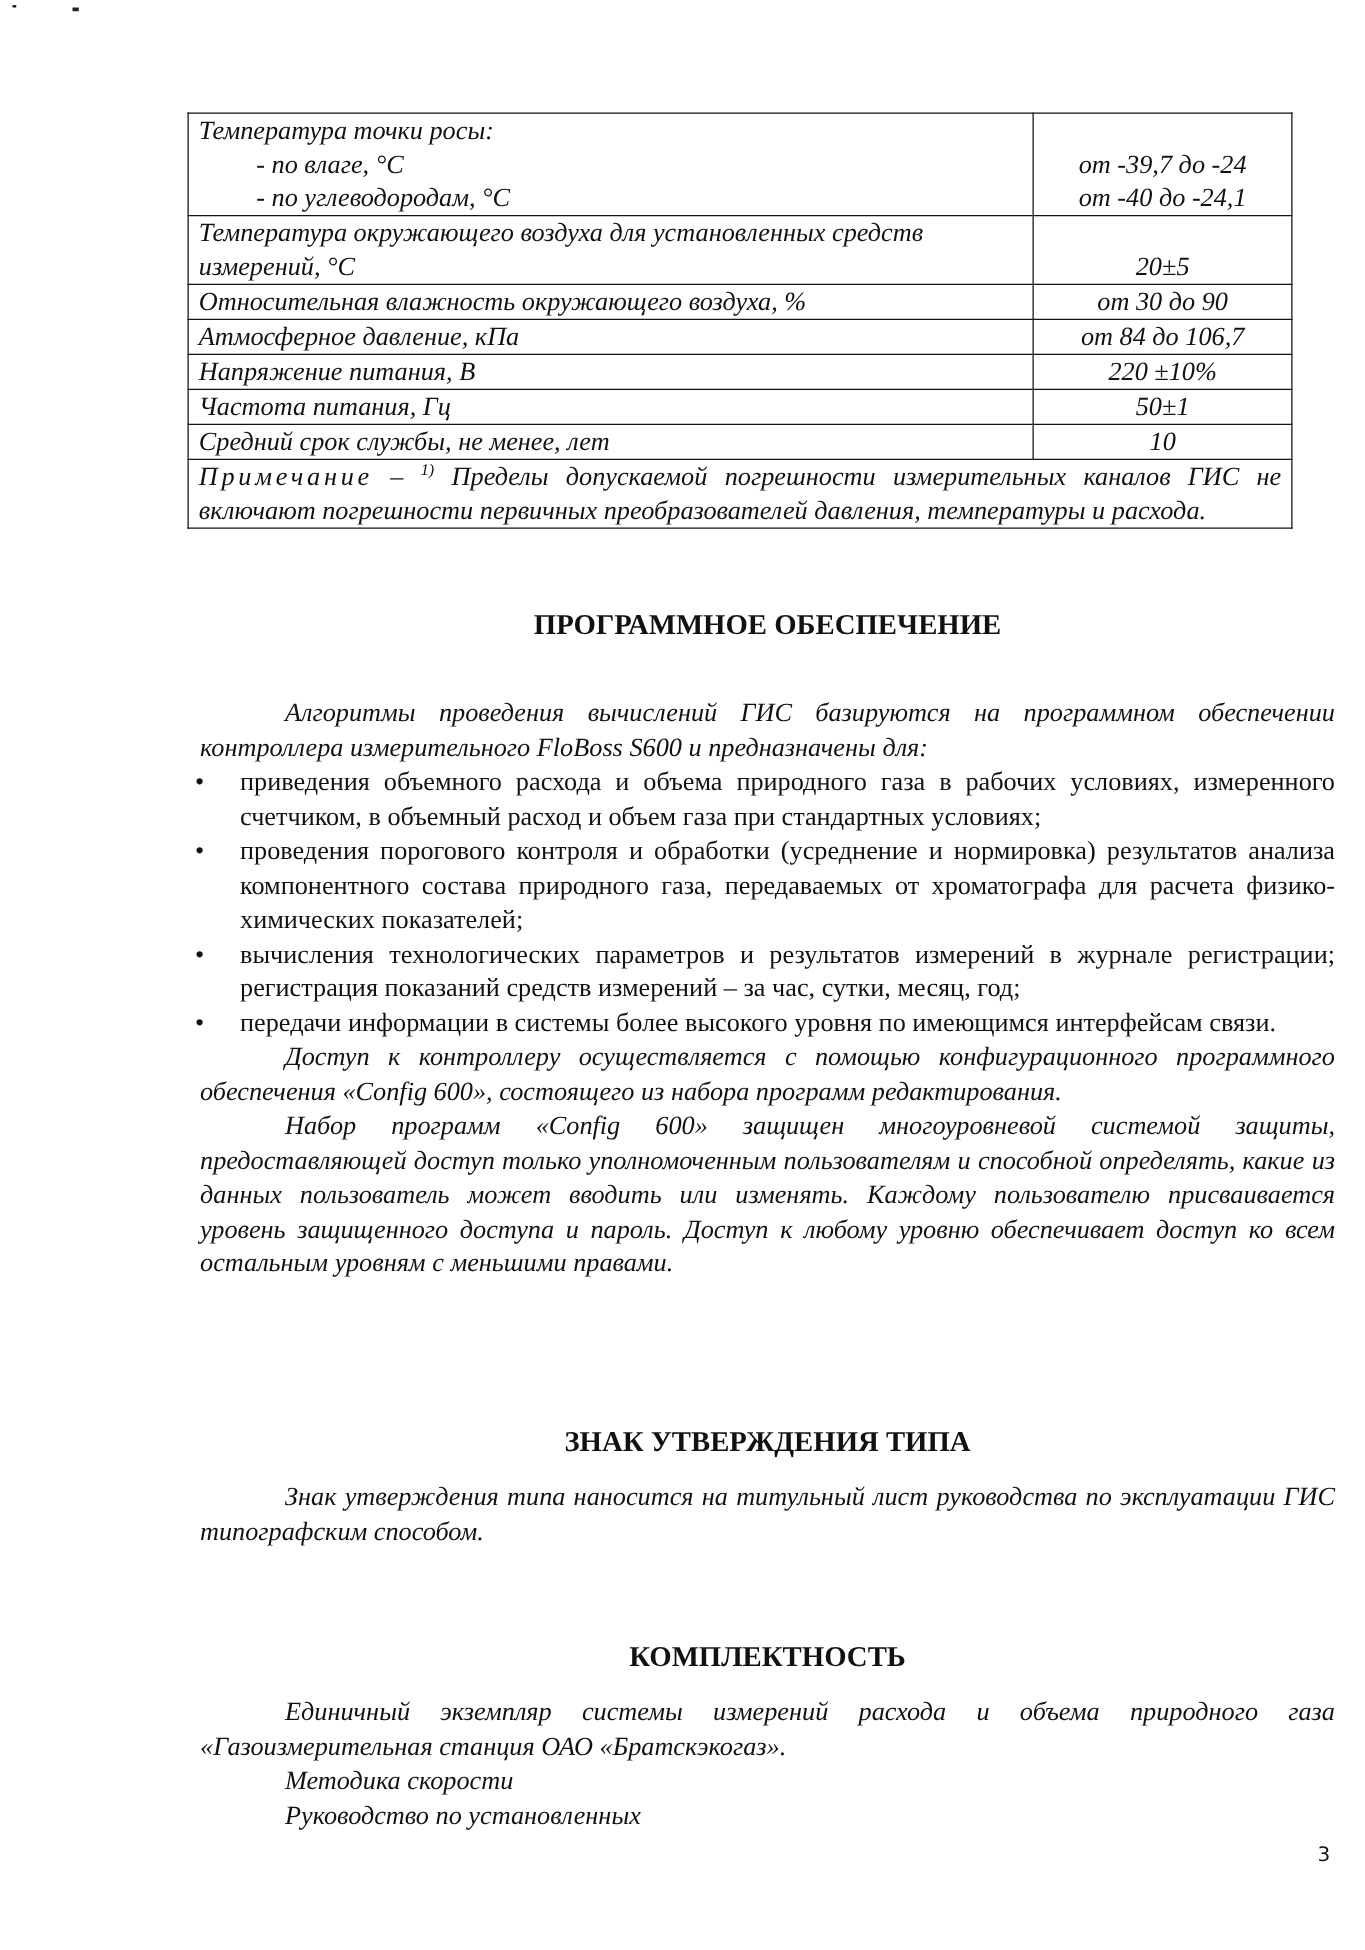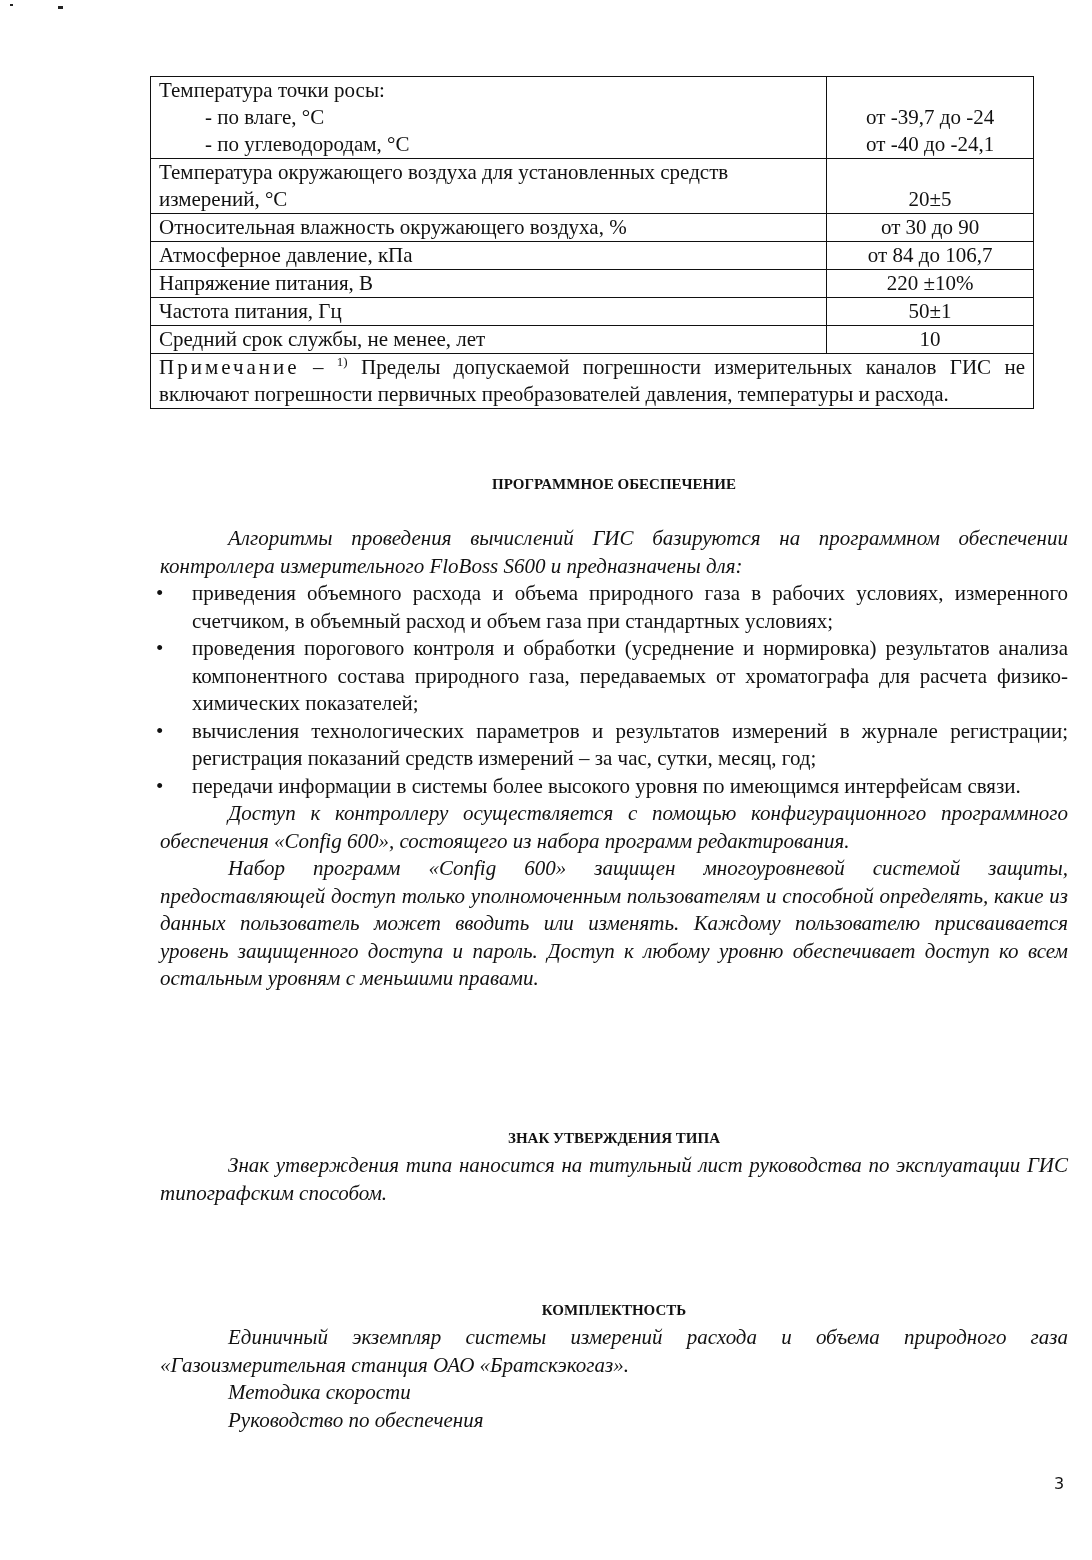--- a/index.html
+++ b/index.html
@@ -4,35 +4,35 @@
 <style>
   html, body { margin: 0; padding: 0; background: #ffffff; }
   body {
     width: 1092px; height: 1560px; position: relative; overflow: hidden;
     font-family: "Liberation Serif", "DejaVu Serif", serif;
     color: #111111;
   }
   .page { position: absolute; left: 0; top: 0; width: 1092px; height: 1560px; }
   .scan-mark { position: absolute; background: #222; }
   .spec-table {
-    position: absolute; left: 150px; top: 76px; width: 884px;
-    border-collapse: collapse; font-size: 21px; line-height: 27px;
+    position: absolute; left: 150px; top: 90px; width: 884px;
+    border-collapse: collapse; font-size: 21px; line-height: 27px; font-style: italic;
   }
   .spec-table td { border: 1.5px solid #111; padding: 0 8px; vertical-align: bottom; }
   .spec-table td.param { width: 660px; }
   .spec-table td.val { text-align: center; width: 190px; }
   .indent { padding-left: 46px; display: block; }
   .note-cell { text-align: justify; vertical-align: top !important; }
   .spaced { letter-spacing: 3px; }
   sup { font-size: 13px; line-height: 0; vertical-align: super; }
   .body-text {
     position: absolute; left: 160px; width: 908px; font-size: 21px; line-height: 27.5px;
   }
   h2 {
-    font-size: 15px; font-weight: bold; text-align: center; margin: 0; line-height: 28px;
+    font-size: 23px; font-weight: bold; text-align: center; margin: 16px; line-height: 28px;
   }
   p { margin: 0; text-align: justify; }
   p.ind { text-indent: 68px; font-style: italic; }
   ul.bullets { list-style: none; margin: 0; padding: 0; }
   ul.bullets li { position: relative; padding-left: 36px; text-align: justify; }
   ul.bullets li::before {
     content: "•"; position: absolute; left: 0; top: 0; font-size: 21px;
   }
   .page-number {
     position: absolute; left: 1054px; top: 1474px; font-family: "DejaVu Sans", sans-serif; font-size: 16px;
@@ -108,17 +108,17 @@
 
   <div class="body-text" style="top:1124px;">
     <h2>ЗНАК УТВЕРЖДЕНИЯ ТИПА</h2>
     <p class="ind">Знак утверждения типа наносится на титульный лист руководства по эксплуатации ГИС типографским способом.</p>
   </div>
 
   <div class="body-text" style="top:1296px;">
     <h2>КОМПЛЕКТНОСТЬ</h2>
     <p class="ind">Единичный экземпляр системы измерений расхода и объема природного газа «Газоизмерительная станция ОАО «Братскэкогаз».</p>
     <p class="ind">Методика скорости</p>
-    <p class="ind">Руководство по обеспечения</p>
+    <p class="ind">Руководство по установленных</p>
   </div>
 
   <div class="page-number">3</div>
 </div>
 
 </body></html>

